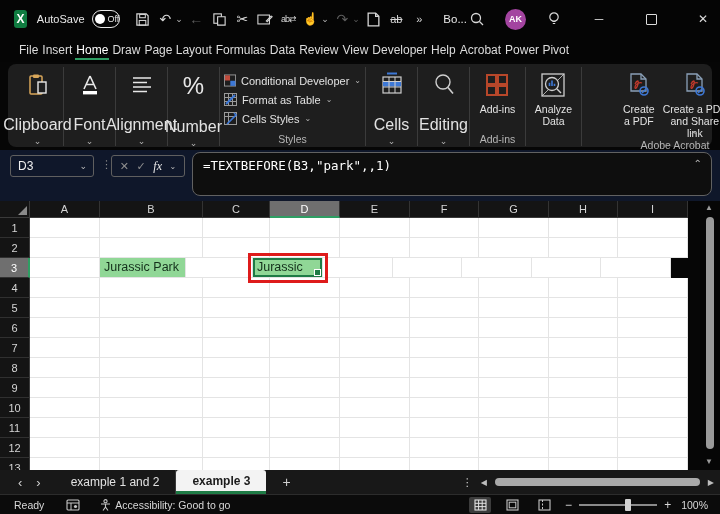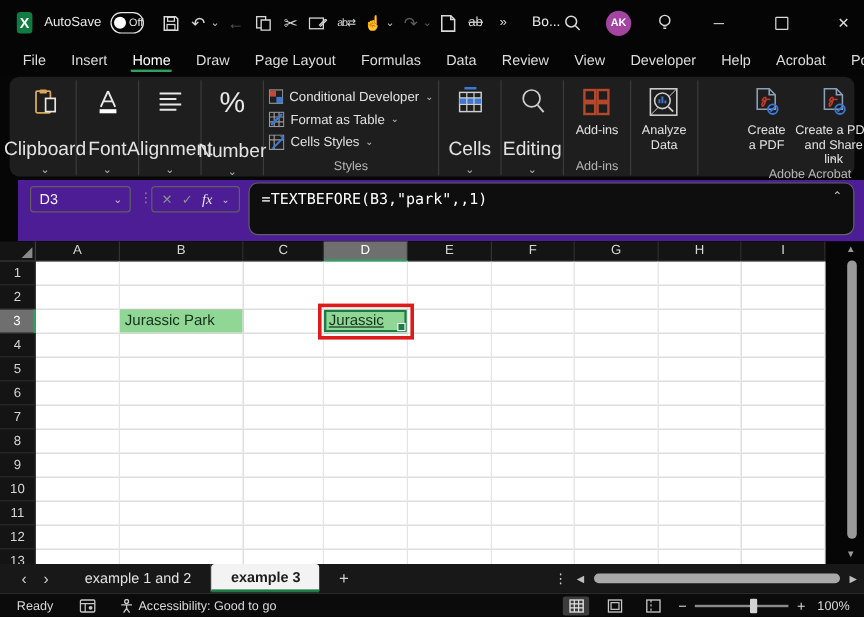--- a/index.html
+++ b/index.html
@@ -22,21 +22,21 @@
   .tchev.dim{color:#5d5d5d;}
   .doc-title{font-size:11.5px;color:#e8e8e8;margin-left:14px;}
   .tb-right{margin-left:auto;display:flex;align-items:center;gap:18px;margin-right:0;}
   .avatar{width:21px;height:21px;border-radius:50%;background:#A344A0;color:#fff;font-size:9px;
           display:flex;align-items:center;justify-content:center;font-weight:bold;cursor:pointer;}
   .winbtn{width:34px;height:30px;display:flex;align-items:center;justify-content:center;
           color:#dcdcdc;font-size:12px;cursor:pointer;}
   .max-box{width:9px;height:9px;border:1px solid #dcdcdc;border-radius:1px;display:inline-block;}
   
   .menubar{position:absolute;top:38px;left:0;right:0;height:24px;display:flex;align-items:center;
-           padding-left:18px;gap:19px;background:#050505;}
+           padding-left:18px;gap:2px;background:#050505;}
   .menu-item{font-size:12px;color:#dcdcdc;cursor:pointer;padding:3px 1px;white-space:nowrap;}
   .menu-item.active{color:#fff;border-bottom:2px solid #2E9E63;padding-bottom:1px;}
   
   .ribbon{position:absolute;top:64px;left:8px;right:8px;height:83px;background:#1E1E1E;border-radius:8px;
           display:flex;align-items:stretch;padding:3px 4px 1px 4px;box-sizing:border-box;}
   .rgroup{display:flex;flex-direction:column;align-items:center;border-right:1px solid #3b3b3b;
           padding:2px 4px 0 4px;box-sizing:border-box;}
   .rgroup.last{border-right:none;margin-left:34px;}
   .rg-collapsed{justify-content:flex-start;min-width:52px;cursor:pointer;}
   .rg-icon{height:30px;display:flex;align-items:center;justify-content:center;margin-top:3px;}
@@ -45,21 +45,21 @@
   .caption{font-size:10.5px;color:#b5b5b5;margin-top:auto;margin-bottom:1px;white-space:nowrap;}
   .styles-col{justify-content:flex-start;padding-top:4px;}
   .style-row{display:flex;align-items:center;gap:5px;height:19px;width:100%;cursor:pointer;}
   .style-row .lbl{font-size:11px;color:#e2e2e2;white-space:nowrap;}
   .style-row .chv{font-size:8px;color:#b5b5b5;}
   .bigbtn{display:flex;flex-direction:column;align-items:center;cursor:pointer;padding:0 3px;}
   .bigbtn .b-lbl{font-size:10.5px;color:#e2e2e2;margin-top:3px;text-align:center;line-height:1.15;white-space:pre-line;}
   .grp-row{display:flex;align-items:flex-start;gap:2px;}
   .collapse-chev{position:absolute;right:14px;bottom:6px;font-size:10px;color:#b5b5b5;cursor:pointer;}
   
-  .fbar{position:absolute;top:150px;left:15px;right:0;height:51px;background:#4c1d95;}
+  .fbar{position:absolute;top:150px;left:0;right:0;height:51px;background:#0f172a;}
   .namebox{position:absolute;left:10px;top:5px;width:84px;height:22px;border:1px solid #5f5f5f;border-radius:3px;
            display:flex;align-items:center;font-size:12px;color:#f0f0f0;padding-left:7px;box-sizing:border-box;cursor:pointer;}
   .namebox .nb-chev{margin-left:auto;margin-right:6px;font-size:9px;color:#bdbdbd;}
   .vdots{position:absolute;left:101px;top:8px;color:#8a8a8a;font-size:11px;}
   .fxbox{position:absolute;left:111px;top:5px;width:74px;height:22px;border:1px solid #5f5f5f;border-radius:3px;
          display:flex;align-items:center;justify-content:space-evenly;font-size:11px;box-sizing:border-box;}
   .fxbox .dim{color:#8f8f8f;cursor:pointer;}
   .fxbox .fx{font-style:italic;font-family:"Liberation Serif",serif;color:#e8e8e8;font-size:12px;cursor:pointer;}
   .fxbox .chv{font-size:8px;color:#bdbdbd;cursor:pointer;}
   .ffield{position:absolute;left:192px;top:2px;right:8px;height:44px;border:1px solid #616161;border-radius:8px;
@@ -75,21 +75,21 @@
   .g-ch{height:17px;background:#141414;border-right:1px solid #333;border-bottom:1px solid #3a3a3a;box-sizing:border-box;
         color:#d5d5d5;font-size:11px;display:flex;align-items:center;justify-content:center;cursor:pointer;}
   .g-ch.sel{background:#6f6f6f;color:#fff;border-bottom:2px solid #2E9E63;}
   .g-row{display:flex;height:20px;}
   .g-rh{width:30px;background:#141414;border-right:1px solid #3a3a3a;border-bottom:1px solid #303030;box-sizing:border-box;
         color:#d5d5d5;font-size:11px;display:flex;align-items:center;justify-content:center;cursor:pointer;}
   .g-rh.sel{background:#6f6f6f;color:#fff;border-right:2px solid #2E9E63;}
   .g-cell{height:20px;background:#fff;border-right:1px solid #e4e4e4;border-bottom:1px solid #e4e4e4;box-sizing:border-box;
           font-size:12.5px;color:#1a1a1a;line-height:19px;padding-left:4px;overflow:hidden;white-space:nowrap;cursor:cell;}
   .g-cell.filled{color:#14301b;}
-  .g-cell.sel{box-shadow:inset 0 0 0 2px #1E7B45;position:relative;z-index:3;text-decoration:underline;}
+  .g-cell.sel{box-shadow:inset 0 0 0 2px #1E7B45;position:relative;z-index:3;}
   .g-cell.annot{outline:3px solid #DE1B1B;outline-offset:2px;}
   .fill-handle{position:absolute;right:1px;bottom:1px;width:5px;height:5px;background:#1E7B45;border:1px solid #fff;box-sizing:content-box;}
   
   .vscroll{position:absolute;top:203px;right:3px;width:14px;height:263px;}
   .vscroll .arr{position:absolute;left:2px;font-size:8px;color:#9a9a9a;cursor:pointer;}
   .vthumb{position:absolute;left:3px;top:14px;width:8px;height:232px;background:#9a9a9a;border-radius:4px;cursor:grab;}
   
   .tabbar{position:absolute;top:470px;left:0;right:0;height:24px;background:#181818;display:flex;align-items:stretch;}
   .tab-nav{display:flex;align-items:center;gap:14px;padding:0 14px 0 18px;color:#cfcfcf;font-size:13px;}
   .tab-nav span{cursor:pointer;}
@@ -423,21 +423,21 @@
         <div class="g-cell" style="width: 70px;"></div>
         <div class="g-cell" style="width: 70px;"></div>
         <div class="g-cell" style="width: 69px;"></div>
         <div class="g-cell" style="width: 70px;"></div>
         <div class="g-cell" style="width: 69px;"></div>
         <div class="g-cell" style="width: 70px;"></div>
       </div>
       <div class="g-row">
         <div class="g-rh sel">3</div>
         <div class="g-cell" style="width: 70px;"></div>
-        <div class="g-cell filled" style="width: 103px; background: rgb(144, 215, 150);">Jurassic Park</div>
+        <div class="g-cell filled" style="width: 86px; background: rgb(144, 215, 150);">Jurassic Park</div>
         <div class="g-cell" style="width: 67px;"></div>
         <div class="g-cell filled sel annot" style="width: 70px; background: rgb(144, 215, 150);">Jurassic<span class="fill-handle"></span></div>
         <div class="g-cell" style="width: 70px;"></div>
         <div class="g-cell" style="width: 69px;"></div>
         <div class="g-cell" style="width: 70px;"></div>
         <div class="g-cell" style="width: 69px;"></div>
         <div class="g-cell" style="width: 70px;"></div>
       </div>
       <div class="g-row">
         <div class="g-rh">4</div>

